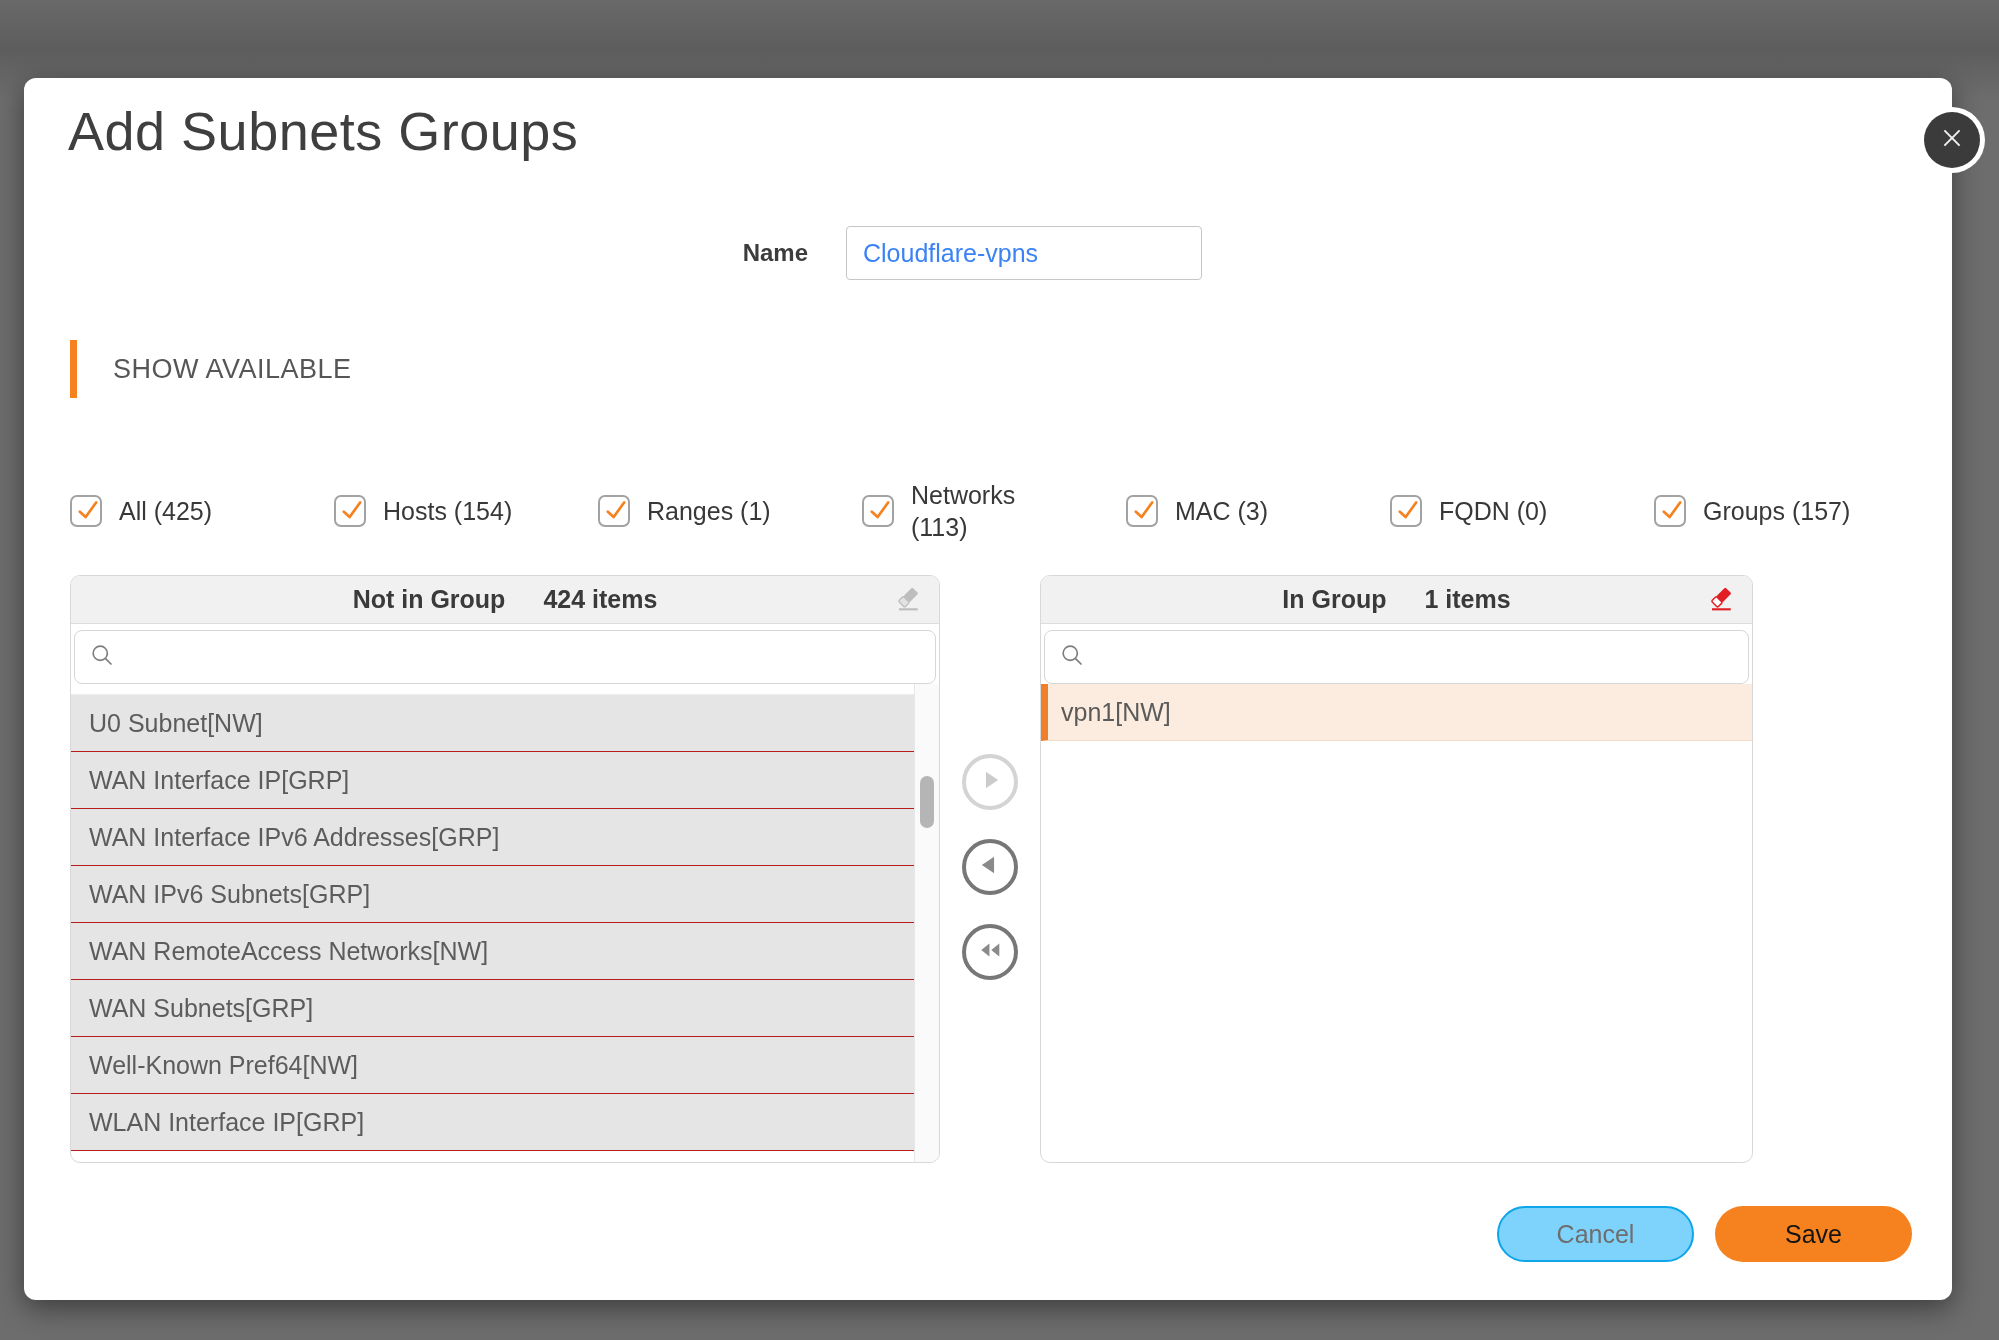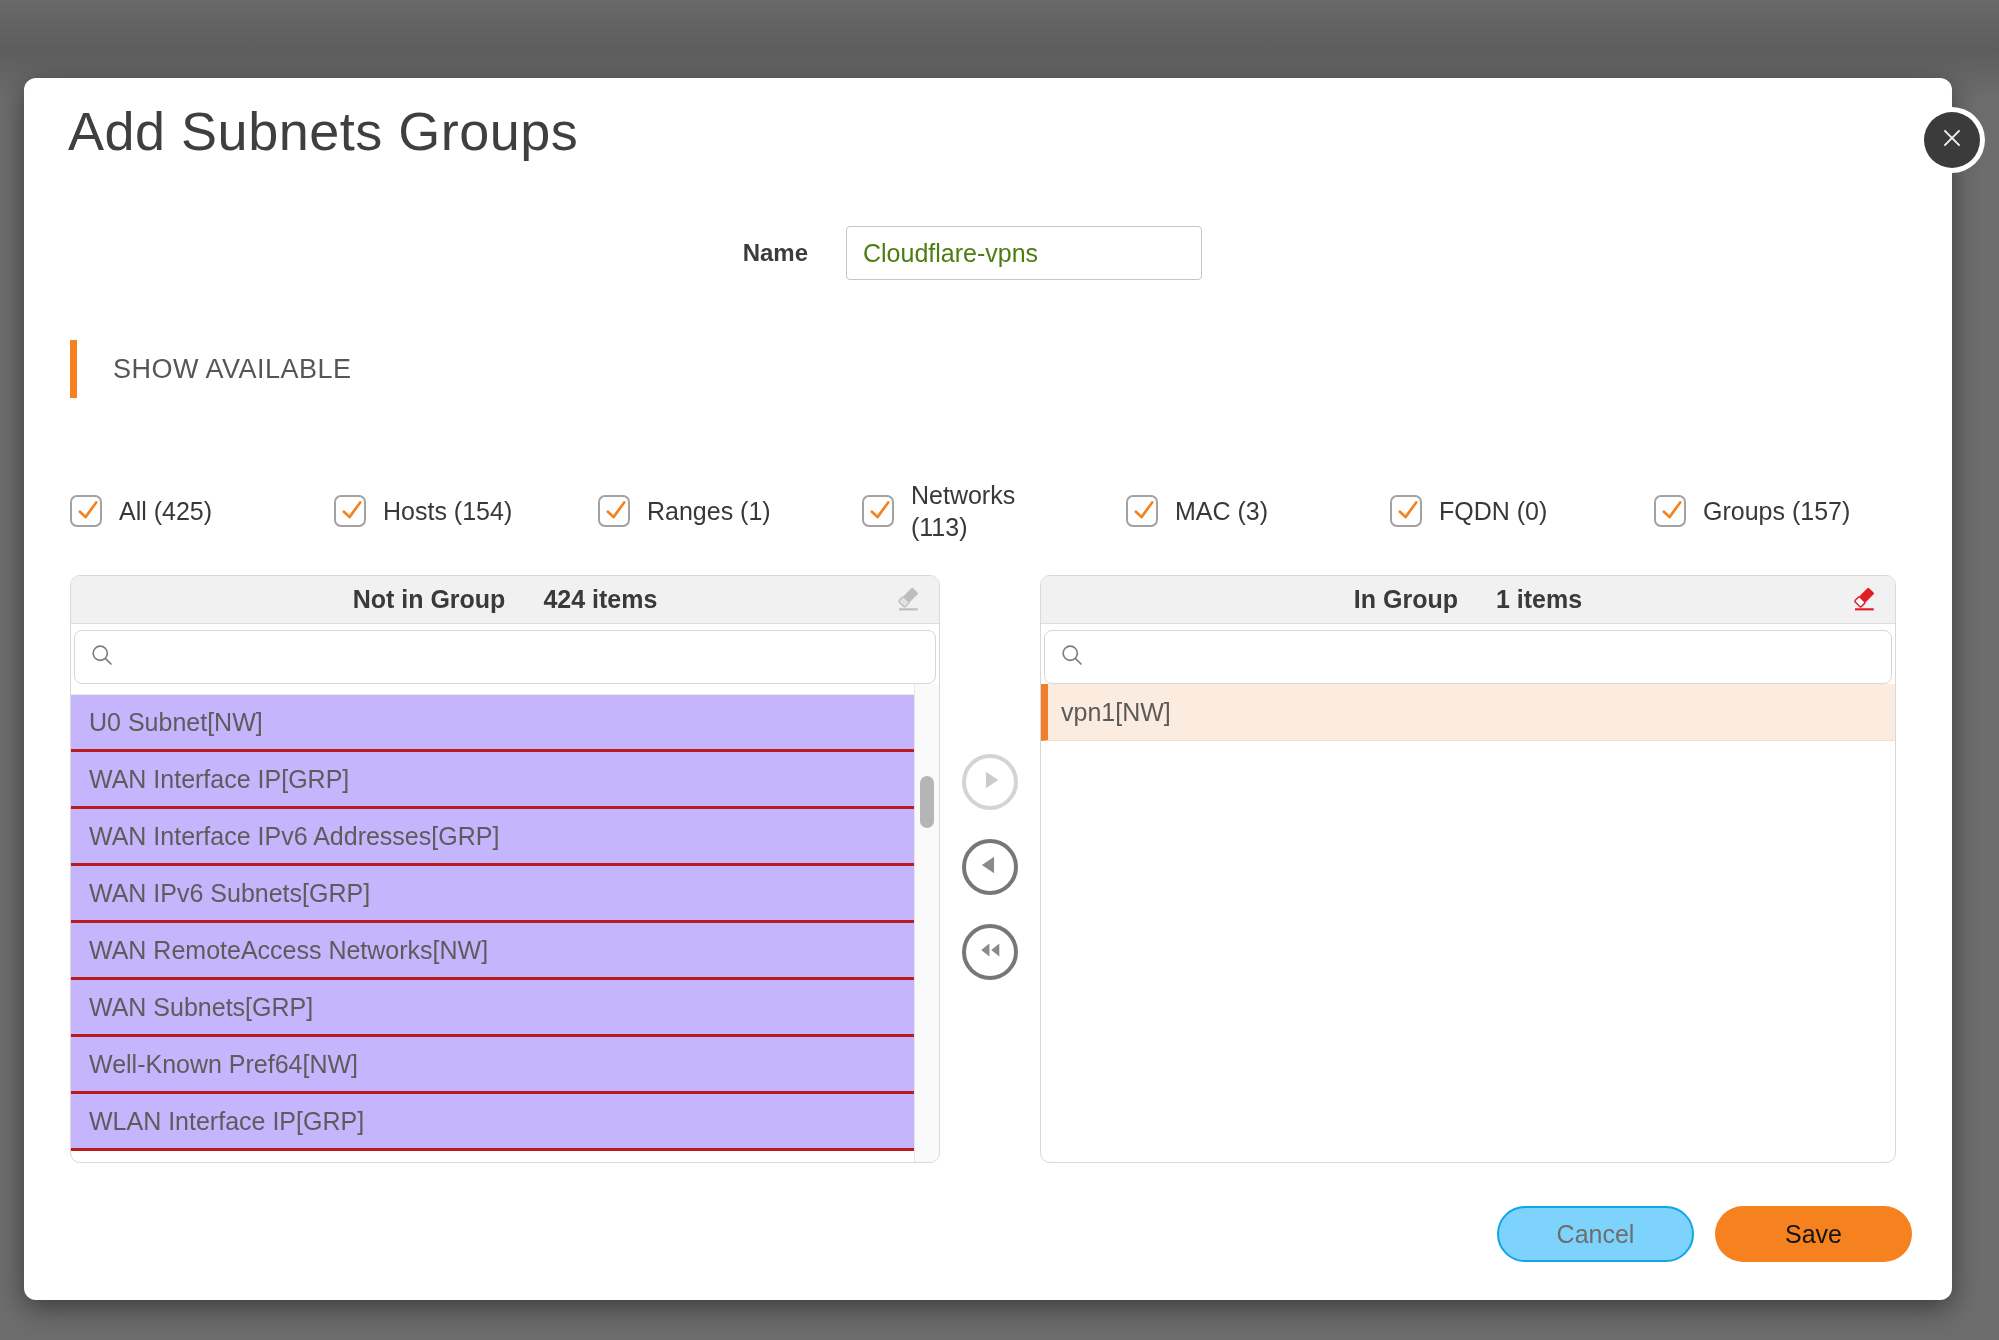--- a/index.html
+++ b/index.html
@@ -24,21 +24,21 @@
     display:flex; align-items:center; justify-content:center; cursor:pointer;
   }
   
   .name-row {
     position:absolute; left:0; top:148px; width:1178px;
     display:flex; align-items:center; justify-content:flex-end; gap:38px;
   }
   .name-label { font-size:24px; font-weight:bold; color:#3c3c3c; }
   .name-input {
     width:356px; height:54px; border:1px solid #c6c6c6; border-radius:4px;
-    font-size:25px; color:#4d7c0f; padding:0 16px; outline:none;
+    font-size:25px; color:#3b82f6; padding:0 16px; outline:none;
     font-family:"Liberation Sans", sans-serif;
   }
   
   .section { position:absolute; left:46px; top:262px; display:flex; align-items:stretch; }
   .section-bar { width:7px; height:58px; background:#f6821f; }
   .section-label {
     font-size:27px; color:#565656; letter-spacing:.5px;
     padding-left:36px; line-height:58px;
   }
   
@@ -50,21 +50,21 @@
   }
   .checkbox svg { margin-top:-3px; margin-right:-3px; }
   .filter-label { font-size:25px; color:#383838; }
   .filter-label.wrap { max-width:120px; line-height:1.3; }
   
   .panel {
     position:absolute; top:497px; height:588px; background:#fff;
     border:1px solid #d8d8d8; border-radius:10px; overflow:hidden;
   }
   .panel.left  { left:46px;  width:870px; }
-  .panel.right { left:1016px; width:856px; }
+  .panel.right { left:1016px; width:713px; }
   .panel-header {
     position:relative; height:48px; background:#f1f1f1; border-bottom:1px solid #dddddd;
     display:flex; align-items:center; justify-content:center; gap:38px;
   }
   .panel-title, .panel-count { font-size:25px; font-weight:bold; color:#3a3a3a; }
   .eraser-btn {
     position:absolute; right:14px; top:50%; transform:translateY(-50%);
     width:32px; height:32px; display:flex; align-items:center; justify-content:center; cursor:pointer;
   }
   .search-wrap {
@@ -72,22 +72,22 @@
     display:flex; align-items:center; padding-left:14px; background:#fff;
   }
   .search-input {
     flex:1; border:none; outline:none; height:100%; font-size:24px; color:#4a4a4a;
     padding-left:10px; background:transparent; font-family:"Liberation Sans", sans-serif;
   }
   .list { position:relative; height:478px; }
   .row-spacer { height:11px; border-bottom:1px solid #ededed; }
   .list-row {
     height:57px; display:flex; align-items:center; padding-left:18px;
-    font-size:25px; color:#5c5c5c; border-bottom:3px solid #b91c1c; cursor:pointer;
-    background:#c4b5fd;
+    font-size:25px; color:#5c5c5c; border-bottom:1px solid #b91c1c; cursor:pointer;
+    background:#e5e5e5;
   }
   .list-row.selected {
     background:#fcecdf; border-left:7px solid #ef7f2a; padding-left:13px;
     border-bottom:1px solid #f3ddc9; color:#5a5a5a;
   }
   
   .scroll-track {
     position:absolute; top:0; right:0; bottom:0; width:25px;
     background:#fafafa; border-left:1px solid #e7e7e7;
   }

